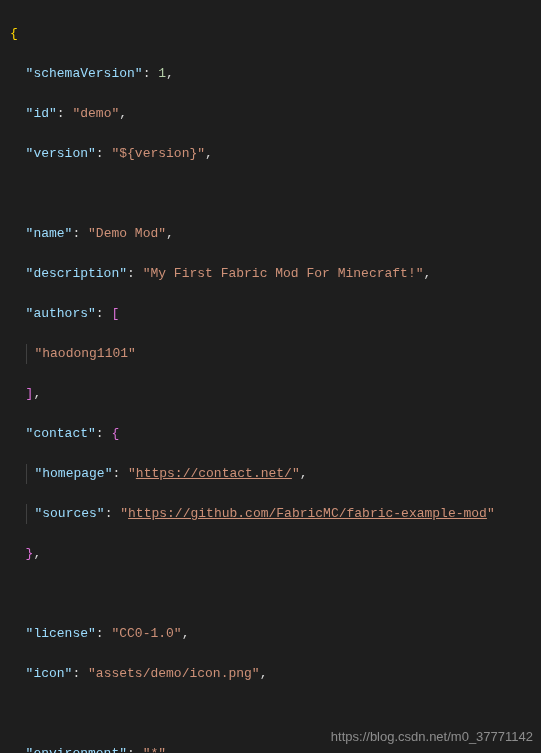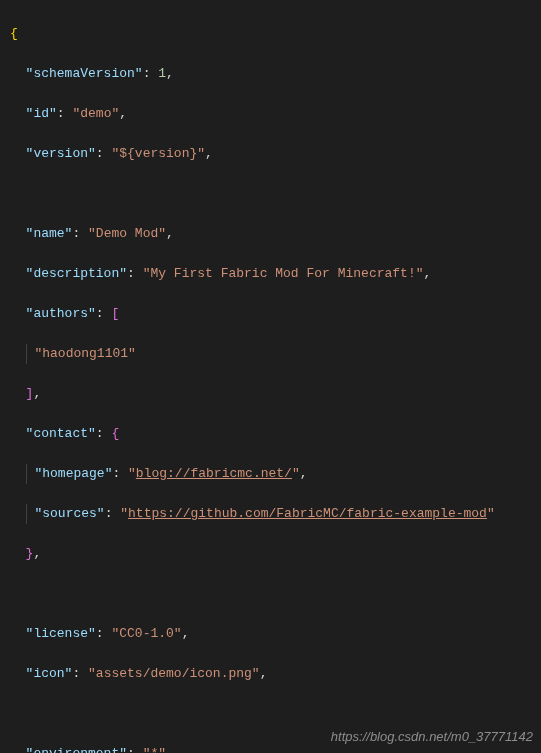--- a/index.html
+++ b/index.html
@@ -32,39 +32,38 @@
     vertical-align: top;
   }
   .watermark {
     position: absolute;
     right: 8px;
     bottom: 6px;
     color: #bbbbbb;
     font-size: 13px;
     opacity: 0.7;
     font-family: Arial, sans-serif;
-    font-style: italic;
   }
 </style>
 </head>
 <body>
 
 <div class="editor">
 <div><span class="brace">{</span></div>
 <div>  <span class="key">"schemaVersion"</span><span class="punct">: </span><span class="number">1</span><span class="punct">,</span></div>
 <div>  <span class="key">"id"</span><span class="punct">: </span><span class="string">"demo"</span><span class="punct">,</span></div>
 <div>  <span class="key">"version"</span><span class="punct">: </span><span class="string">"${version}"</span><span class="punct">,</span></div>
 <div> </div>
 <div>  <span class="key">"name"</span><span class="punct">: </span><span class="string">"Demo Mod"</span><span class="punct">,</span></div>
 <div>  <span class="key">"description"</span><span class="punct">: </span><span class="string">"My First Fabric Mod For Minecraft!"</span><span class="punct">,</span></div>
 <div>  <span class="key">"authors"</span><span class="punct">: </span><span class="bracket1">[</span></div>
 <div>  <span class="indent-guide"></span> <span class="string">"haodong1101"</span></div>
 <div>  <span class="bracket1">]</span><span class="punct">,</span></div>
 <div>  <span class="key">"contact"</span><span class="punct">: </span><span class="bracket1">{</span></div>
-<div>  <span class="indent-guide"></span> <span class="key">"homepage"</span><span class="punct">: </span><span class="string"><span>"</span><span class="link">blog://fabricmc.net/</span><span>"</span></span><span class="punct">,</span></div>
+<div>  <span class="indent-guide"></span> <span class="key">"homepage"</span><span class="punct">: </span><span class="string"><span>"</span><span class="link">https://contact.net/</span><span>"</span></span><span class="punct">,</span></div>
 <div>  <span class="indent-guide"></span> <span class="key">"sources"</span><span class="punct">: </span><span class="string"><span>"</span><span class="link">https://github.com/FabricMC/fabric-example-mod</span><span>"</span></span></div>
 <div>  <span class="bracket1">}</span><span class="punct">,</span></div>
 <div> </div>
 <div>  <span class="key">"license"</span><span class="punct">: </span><span class="string">"CC0-1.0"</span><span class="punct">,</span></div>
 <div>  <span class="key">"icon"</span><span class="punct">: </span><span class="string">"assets/demo/icon.png"</span><span class="punct">,</span></div>
 <div> </div>
 <div>  <span class="key">"environment"</span><span class="punct">: </span><span class="string">"*"</span><span class="punct">,</span></div>
 
 
 

